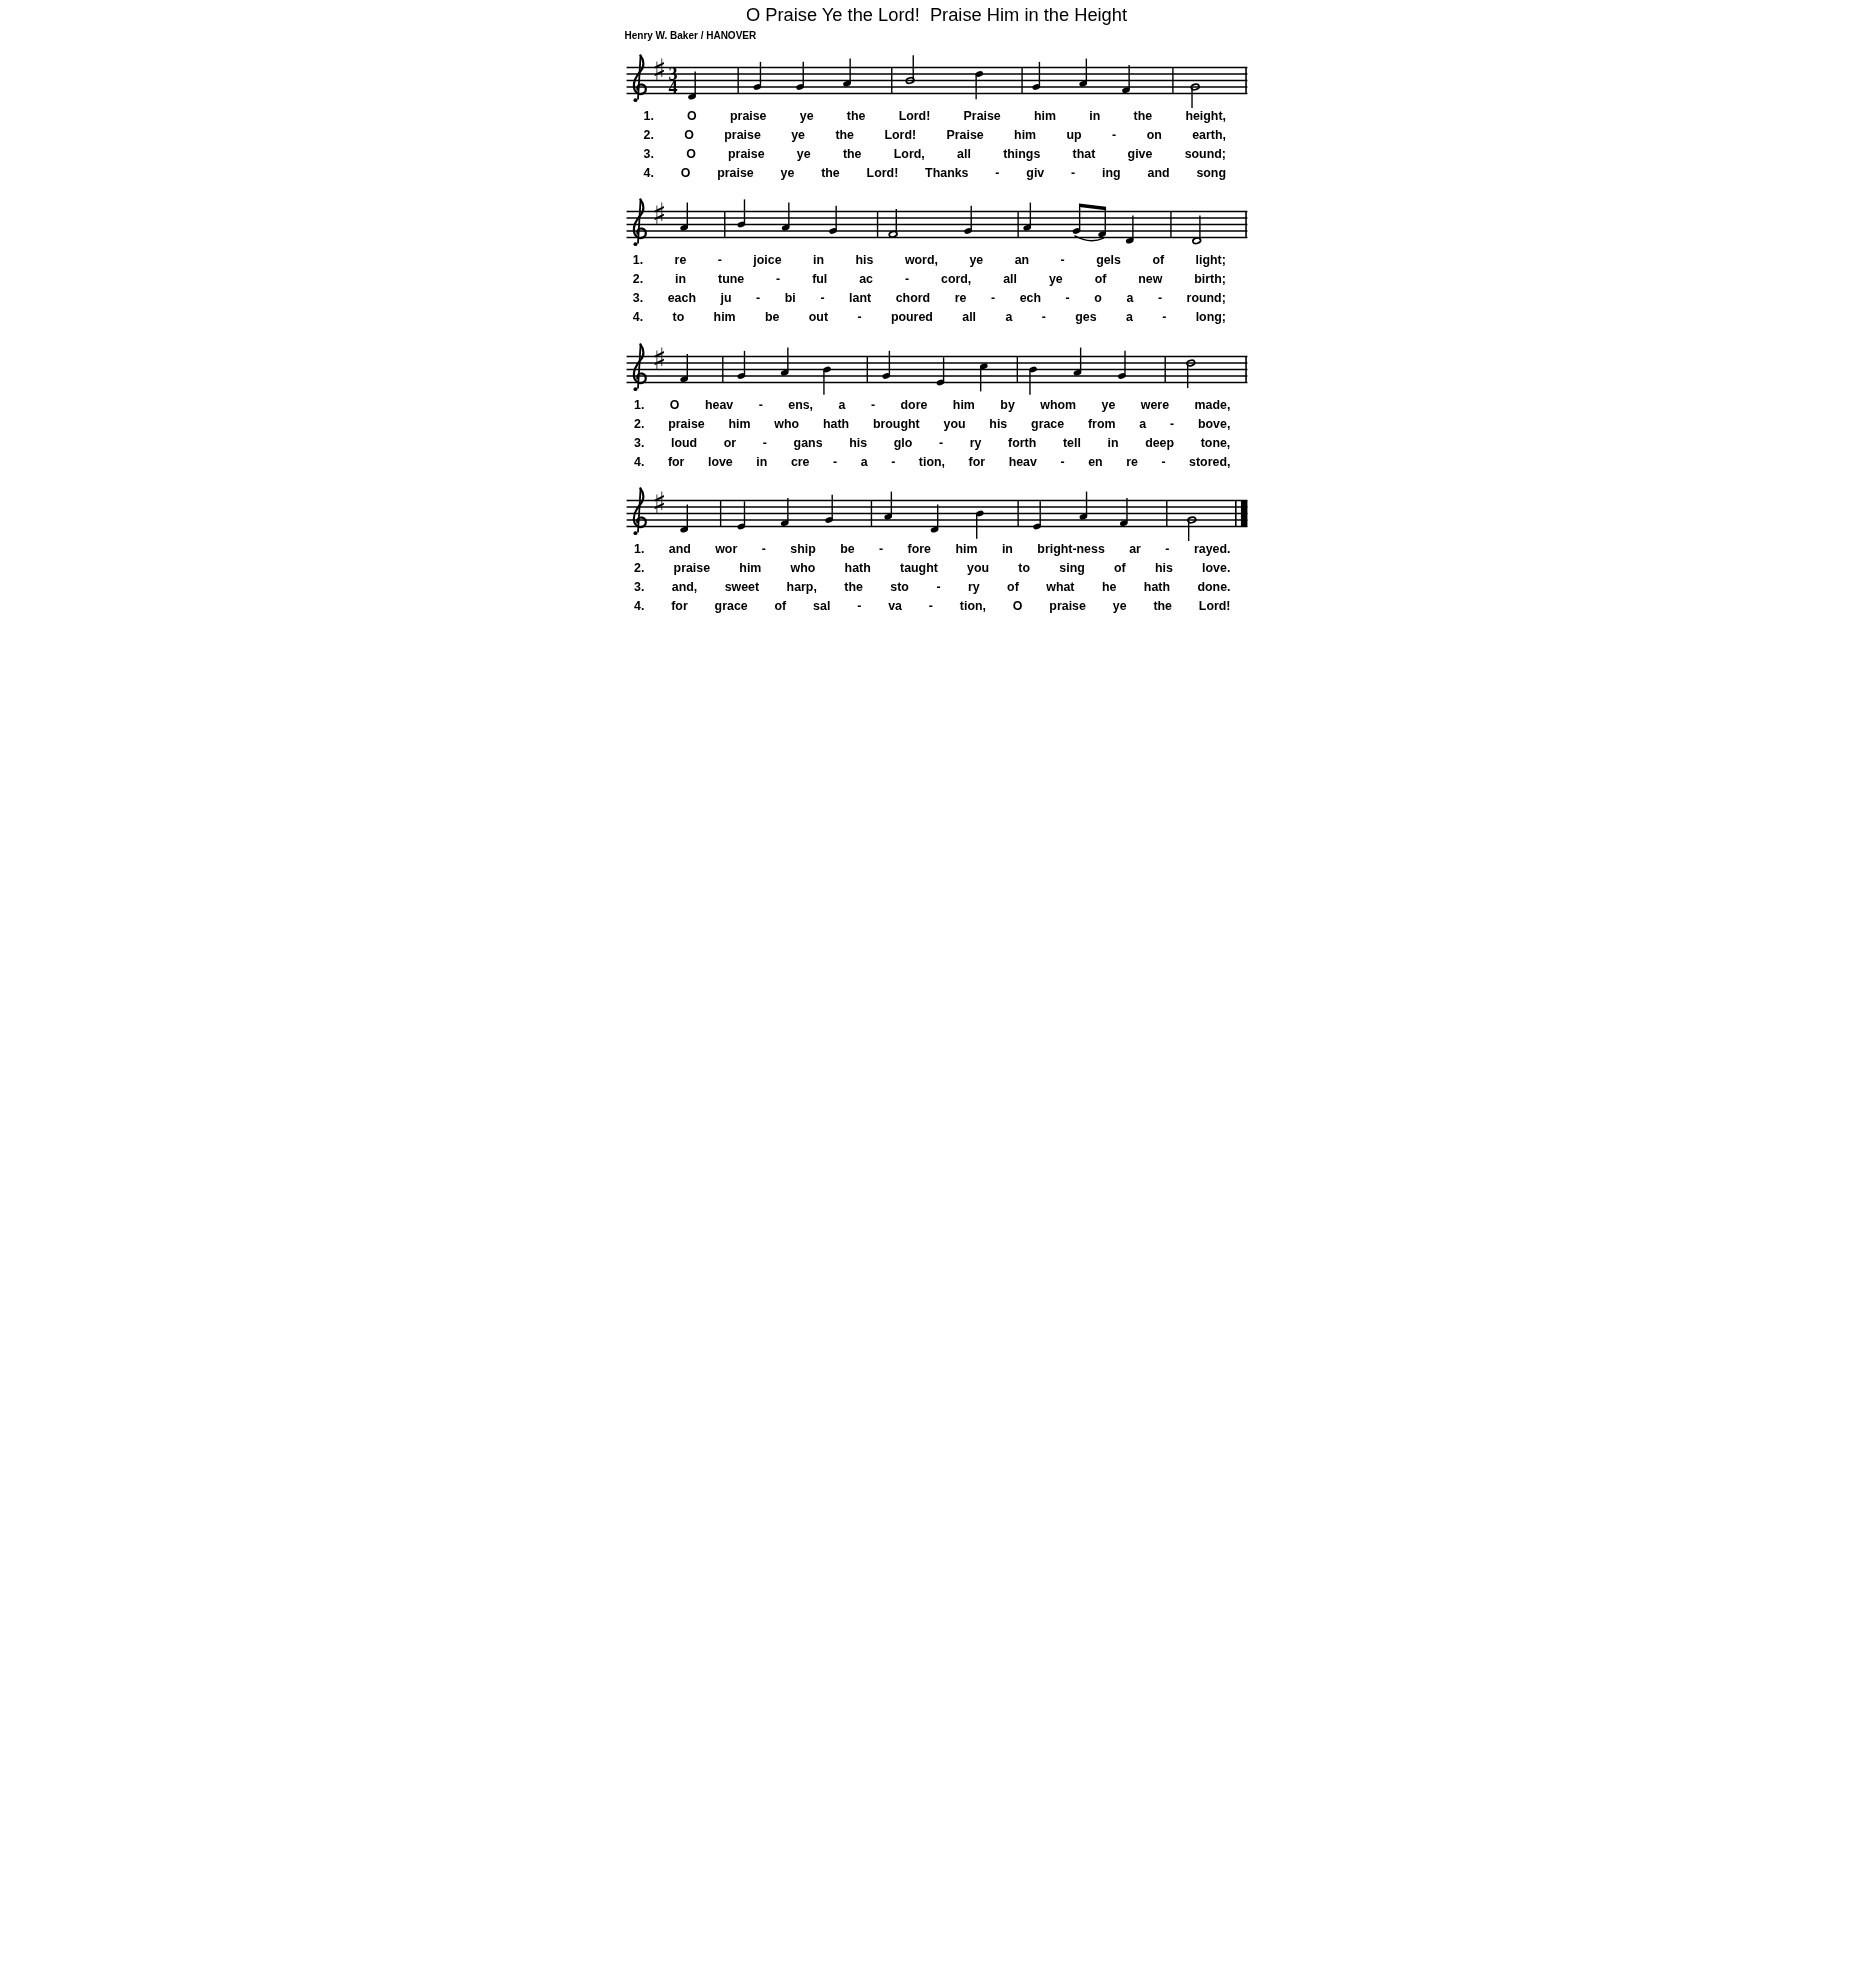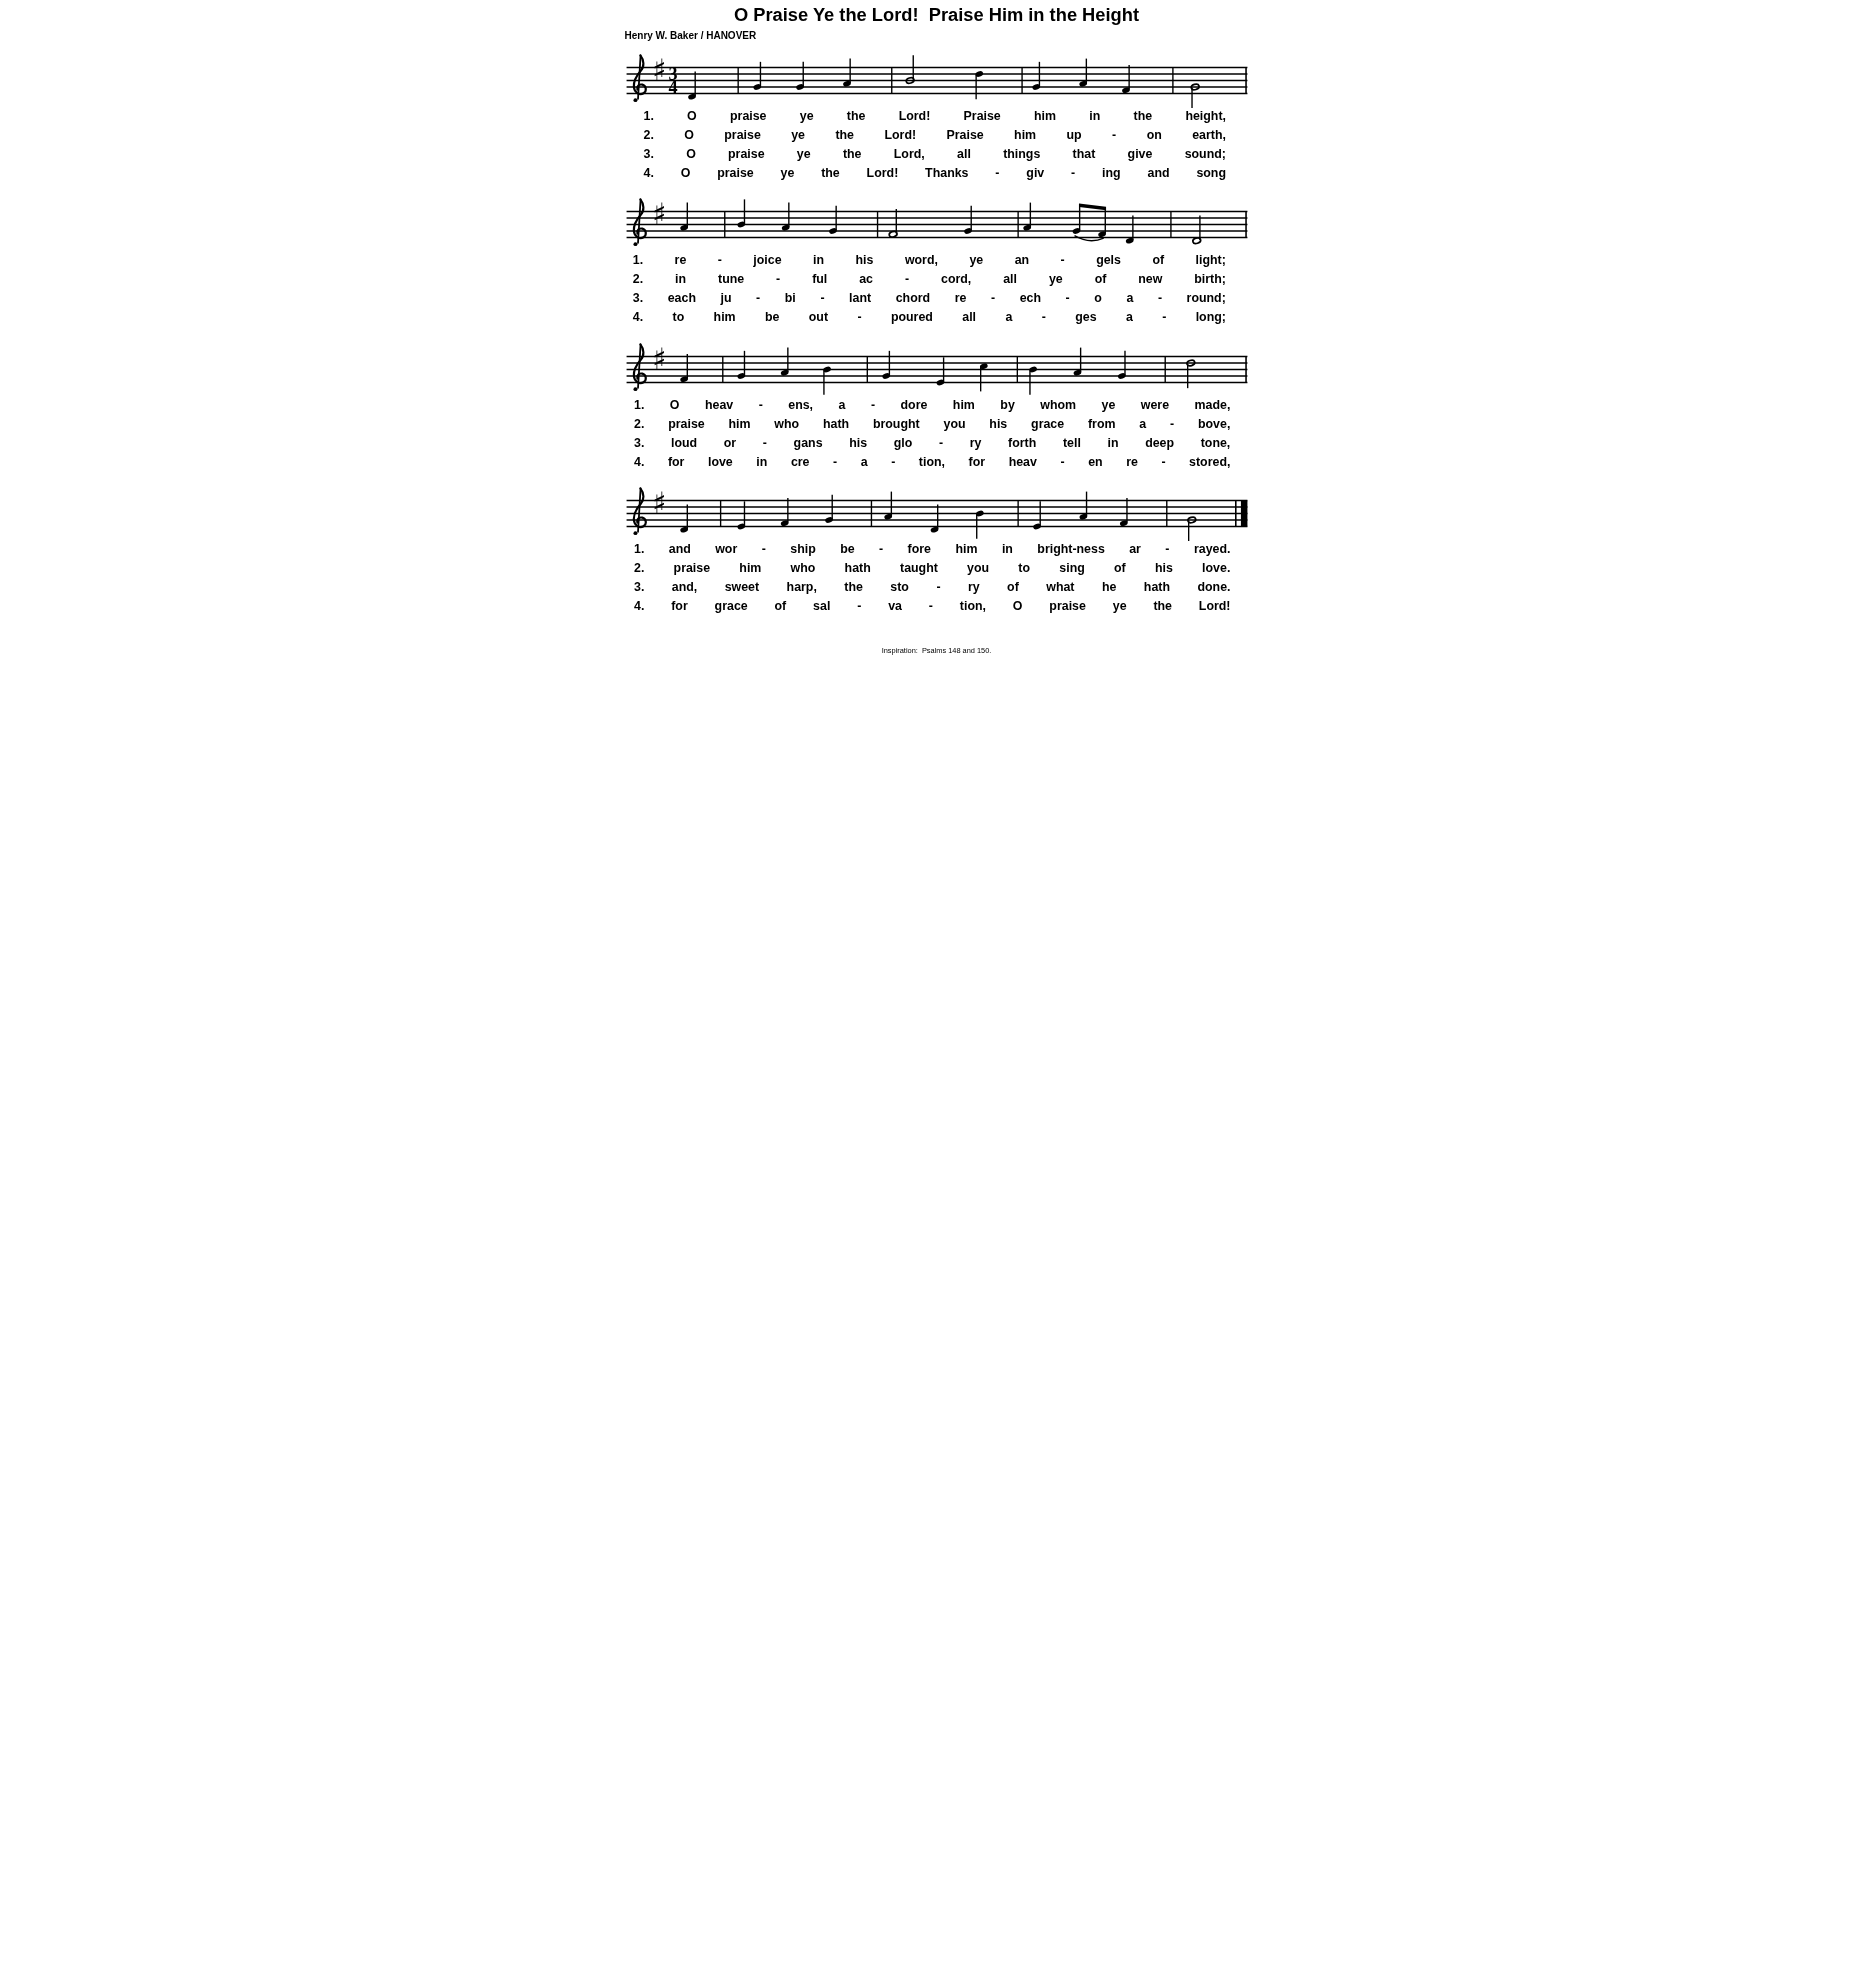--- a/index.html
+++ b/index.html
@@ -7,21 +7,21 @@
     position:relative;
     width:624px;height:662px;
     margin:0 auto;
     background:#fff;color:#000;
     font-family:"Liberation Sans", sans-serif;
     overflow:hidden;
   }
   .title{
     margin:3.6px 0 0 0;
     text-align:center;
-    font-size:18.3px;font-weight:bold;
+    font-size:18.3px;font-weight:normal;
     white-space:pre-wrap;
     letter-spacing:0px;
   }
   .subtitle{
     margin:4.1px 0 0 0;
     text-align:left;
     font-size:10px;font-weight:bold;
     white-space:pre-wrap;
   }
   .staff-wrap{width:624px;height:66px;margin-top:1.2px;}
@@ -348,19 +348,14 @@
         </svg>
       </div>
     <div class="lyrics-block b4" id="lyr-3">
         <div class="lyric-row"><span class="verse-num">1.</span><span class="lyric-token">and</span><span class="lyric-token">wor</span><span class="lyric-token">-</span><span class="lyric-token">ship</span><span class="lyric-token">be</span><span class="lyric-token">-</span><span class="lyric-token">fore</span><span class="lyric-token">him</span><span class="lyric-token">in</span><span class="lyric-token">bright-ness</span><span class="lyric-token">ar</span><span class="lyric-token">-</span><span class="lyric-token">rayed.</span></div>
         <div class="lyric-row"><span class="verse-num">2.</span><span class="lyric-token">praise</span><span class="lyric-token">him</span><span class="lyric-token">who</span><span class="lyric-token">hath</span><span class="lyric-token">taught</span><span class="lyric-token">you</span><span class="lyric-token">to</span><span class="lyric-token">sing</span><span class="lyric-token">of</span><span class="lyric-token">his</span><span class="lyric-token">love.</span></div>
         <div class="lyric-row"><span class="verse-num">3.</span><span class="lyric-token">and,</span><span class="lyric-token">sweet</span><span class="lyric-token">harp,</span><span class="lyric-token">the</span><span class="lyric-token">sto</span><span class="lyric-token">-</span><span class="lyric-token">ry</span><span class="lyric-token">of</span><span class="lyric-token">what</span><span class="lyric-token">he</span><span class="lyric-token">hath</span><span class="lyric-token">done.</span></div>
         <div class="lyric-row"><span class="verse-num">4.</span><span class="lyric-token">for</span><span class="lyric-token">grace</span><span class="lyric-token">of</span><span class="lyric-token">sal</span><span class="lyric-token">-</span><span class="lyric-token">va</span><span class="lyric-token">-</span><span class="lyric-token">tion,</span><span class="lyric-token">O</span><span class="lyric-token">praise</span><span class="lyric-token">ye</span><span class="lyric-token">the</span><span class="lyric-token">Lord!</span></div>
       </div>
   </section>
 
-  <div class="footer">
-    <div class="footer-line">Inspiration:  Psalms 148 and 150.</div>
-    
-    
-  </div>
 </div>
 
 
 </body></html>

